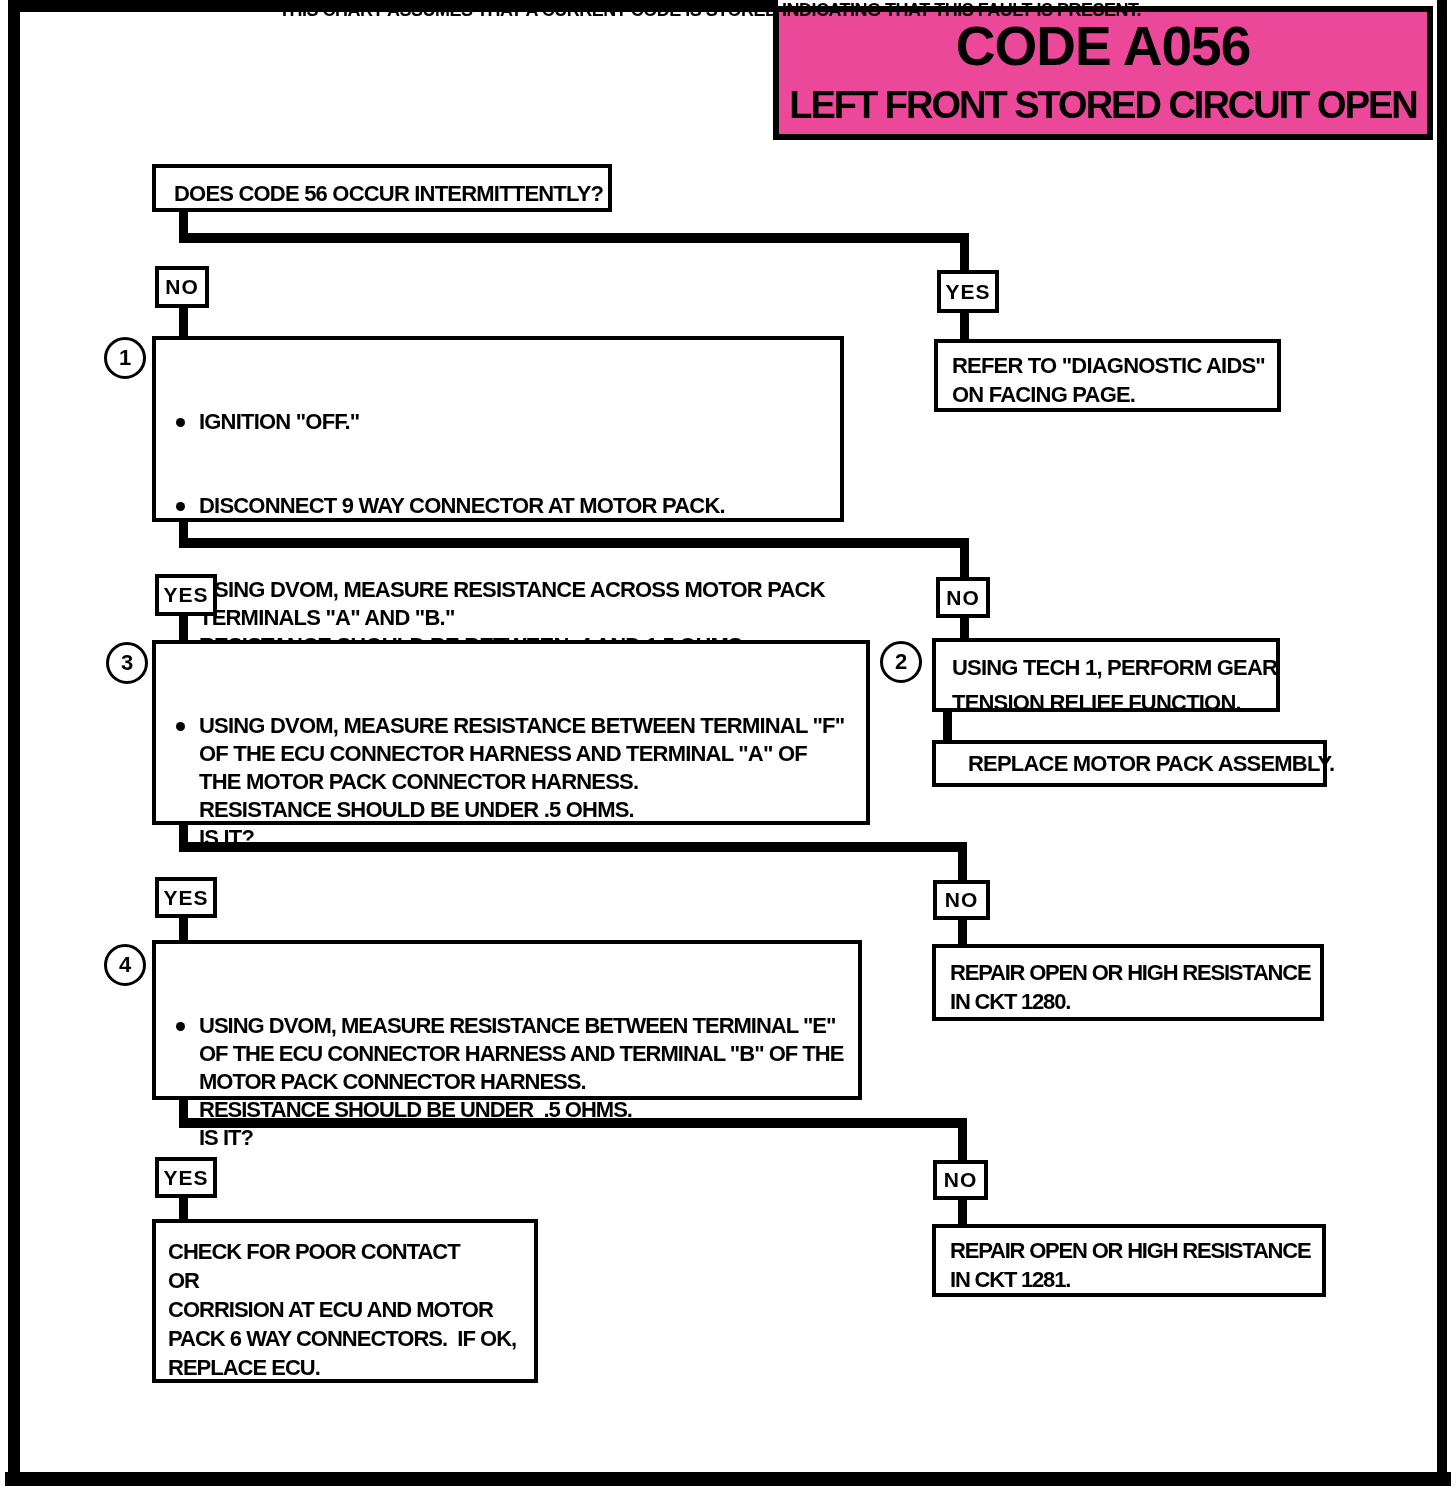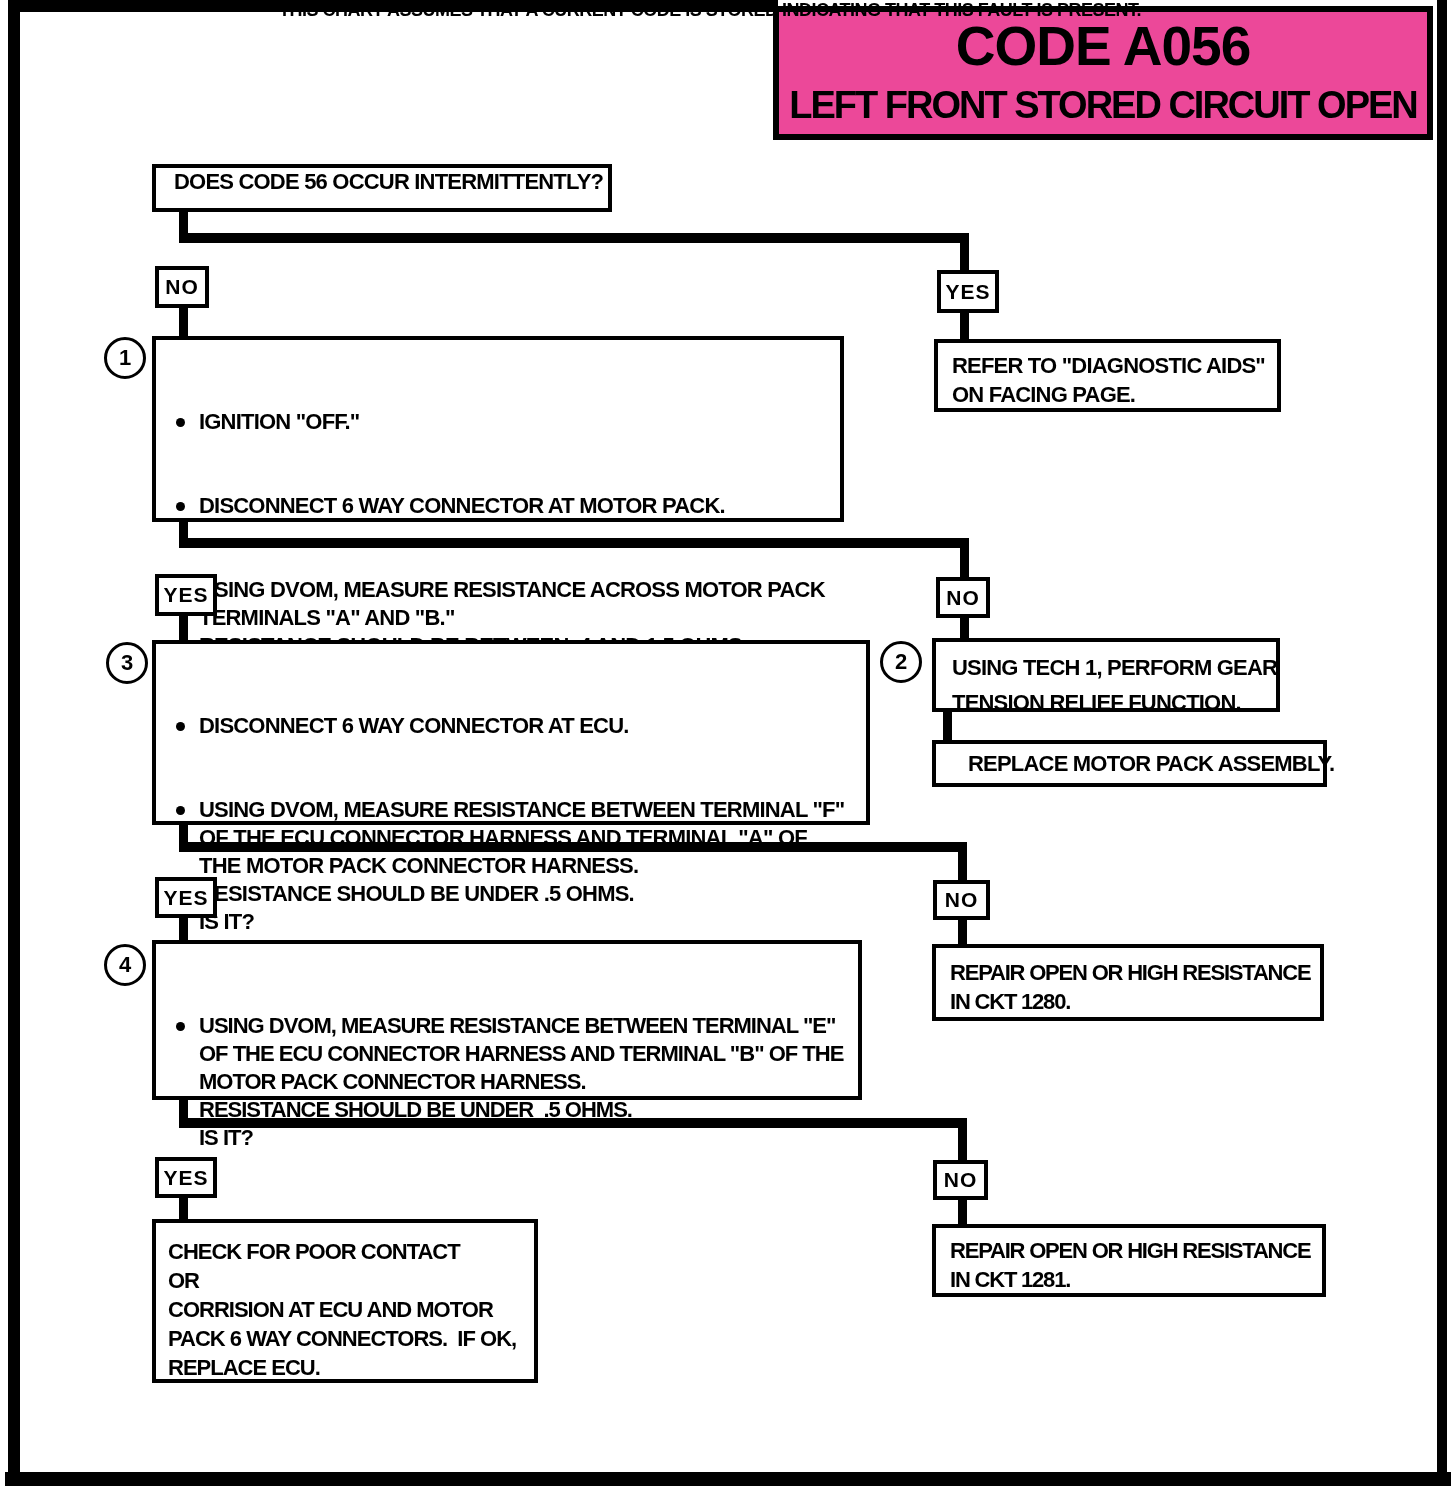--- a/index.html
+++ b/index.html
@@ -47,21 +47,21 @@
   <div class="ink" style="left:8px;top:0;width:770px;height:12px;"></div>
   <div class="ink" style="left:8px;top:0;width:12px;height:1484px;"></div>
   <div class="ink" style="left:1437px;top:0;width:10px;height:1484px;"></div>
   <div class="ink" style="left:5px;top:1472px;width:1446px;height:14px;"></div>
 
   <div class="titlebox" style="left:773px;top:6px;width:660px;height:134px;">
     <div class="title-line1">CODE A056</div>
     <div class="title-line2">LEFT FRONT STORED CIRCUIT OPEN</div>
   </div>
 
-  <div class="box" style="left:152px;top:164px;width:460px;height:48px;display:flex;align-items:flex-start;padding-left:18px;">
+  <div class="box" style="left:152px;top:164px;width:460px;height:48px;display:flex;align-items:flex-end;padding-left:18px;">
     <span class="txt">DOES CODE 56 OCCUR INTERMITTENTLY?</span>
   </div>
 
   <div class="ink" style="left:179px;top:212px;width:9px;height:31px;"></div>
   <div class="ink" style="left:179px;top:233px;width:790px;height:10px;"></div>
   <div class="ink" style="left:960px;top:233px;width:9px;height:38px;"></div>
   <div class="ink" style="left:179px;top:307px;width:9px;height:30px;"></div>
   <div class="ink" style="left:960px;top:312px;width:9px;height:28px;"></div>
 
   <div class="decision" style="left:155px;top:266px;width:54px;height:42px;">
@@ -75,21 +75,21 @@
     <span class="txt" style="line-height:29px;">REFER TO "DIAGNOSTIC AIDS"
 ON FACING PAGE.</span>
   </div>
 
   <div class="circle" style="left:104px;top:337px;">
     <span>1</span>
   </div>
   <div class="box" style="left:152px;top:336px;width:692px;height:186px;padding:12px 6px 0 20px;">
     <ul class="bullets txt">
       <li><span class="dot"></span><span>IGNITION "OFF."</span></li>
-      <li><span class="dot"></span><span>DISCONNECT 6 WAY CONNECTOR AT MOTOR PACK.</span></li>
+      <li><span class="dot"></span><span>DISCONNECT 9 WAY CONNECTOR AT MOTOR PACK.</span></li>
       <li><span class="dot"></span><span>USING DVOM, MEASURE RESISTANCE ACROSS MOTOR PACK
 TERMINALS "A" AND "B."
 RESISTANCE SHOULD BE BETWEEN .4 AND 1.5 OHMS.
 IS IT?</span></li>
     </ul>
   </div>
 
   <div class="ink" style="left:179px;top:521px;width:9px;height:27px;"></div>
   <div class="ink" style="left:179px;top:538px;width:790px;height:10px;"></div>
   <div class="ink" style="left:960px;top:538px;width:9px;height:40px;"></div>
@@ -101,21 +101,20 @@
   </div>
   <div class="decision" style="left:936px;top:577px;width:54px;height:41px;">
     <span>NO</span>
   </div>
 
   <div class="circle" style="left:106px;top:642px;">
     <span>3</span>
   </div>
   <div class="box" style="left:152px;top:640px;width:718px;height:185px;padding:12px 6px 0 20px;">
     <ul class="bullets txt">
-      <li><span class="dot"></span><span>DISCONNECT 6 WAY CONNECTOR AT ECU.</span></li>
       <li><span class="dot"></span><span>USING DVOM, MEASURE RESISTANCE BETWEEN TERMINAL "F"
 OF THE ECU CONNECTOR HARNESS AND TERMINAL "A" OF
 THE MOTOR PACK CONNECTOR HARNESS.
 RESISTANCE SHOULD BE UNDER .5 OHMS.
 IS IT?</span></li>
     </ul>
   </div>
 
   <div class="circle" style="left:880px;top:641px;">
     <span>2</span>

